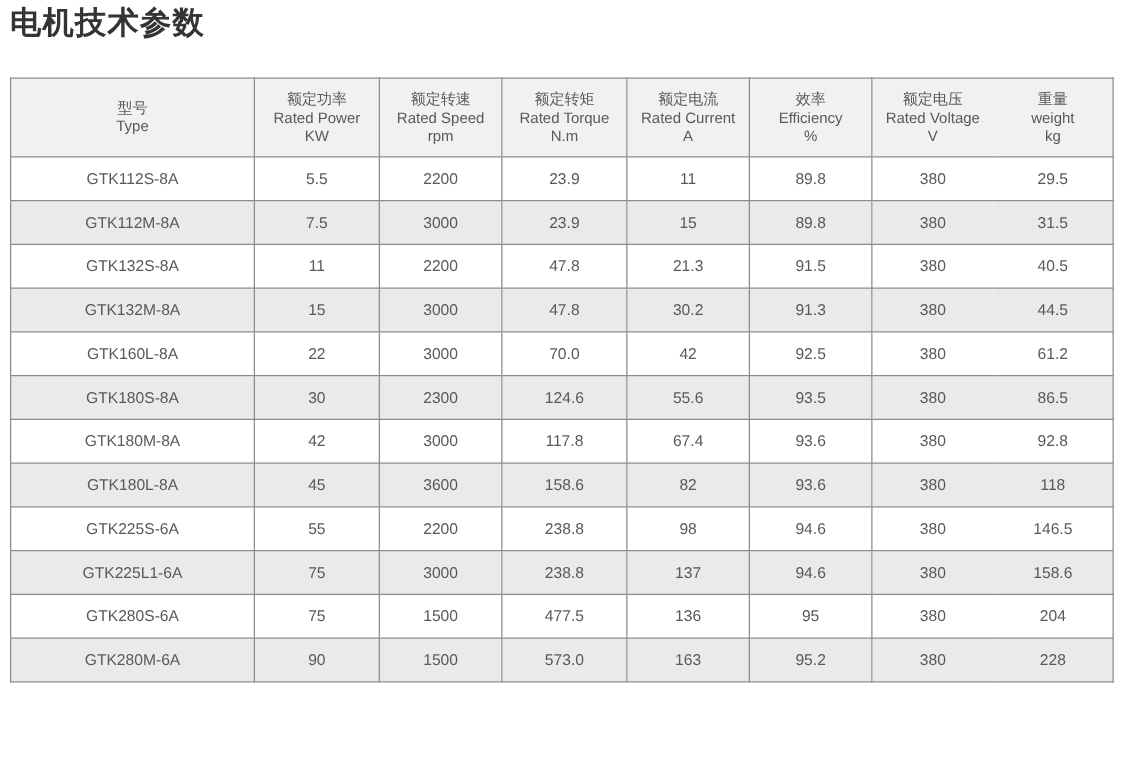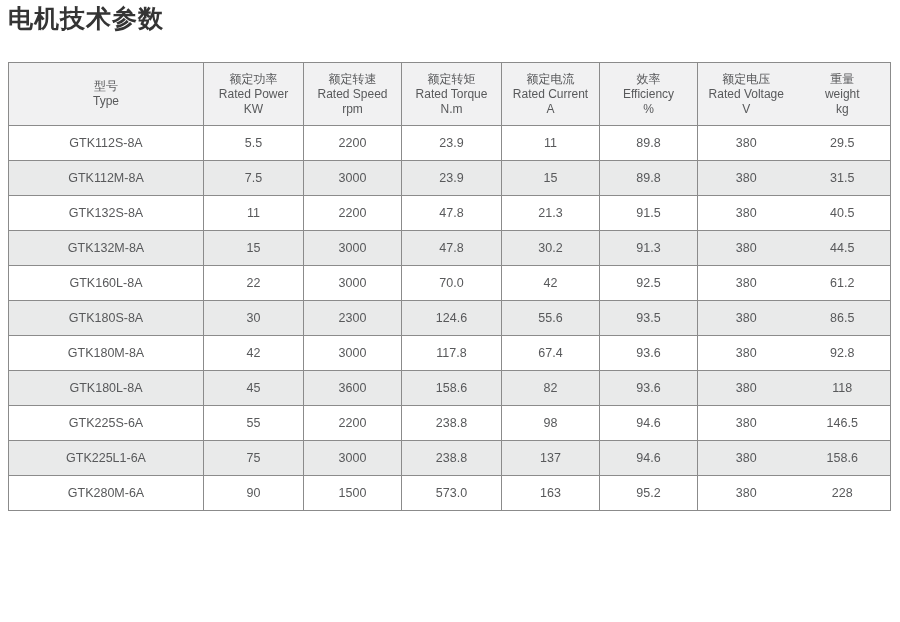--- a/index.html
+++ b/index.html
@@ -216,20 +216,30 @@
           <td>GTK225L1-6A</td>
           <td>75</td>
           <td>3000</td>
           <td>238.8</td>
           <td>137</td>
           <td>94.6</td>
           <td>380</td>
           <td>158.6</td>
         </tr>
         <tr>
+          <td>GTK280S-6A</td>
+          <td>75</td>
+          <td>1500</td>
+          <td>477.5</td>
+          <td>136</td>
+          <td>95</td>
+          <td>380</td>
+          <td>204</td>
+        </tr>
+        <tr>
           <td>GTK280M-6A</td>
           <td>90</td>
           <td>1500</td>
           <td>573.0</td>
           <td>163</td>
           <td>95.2</td>
           <td>380</td>
           <td>228</td>
         </tr>
       </tbody>

